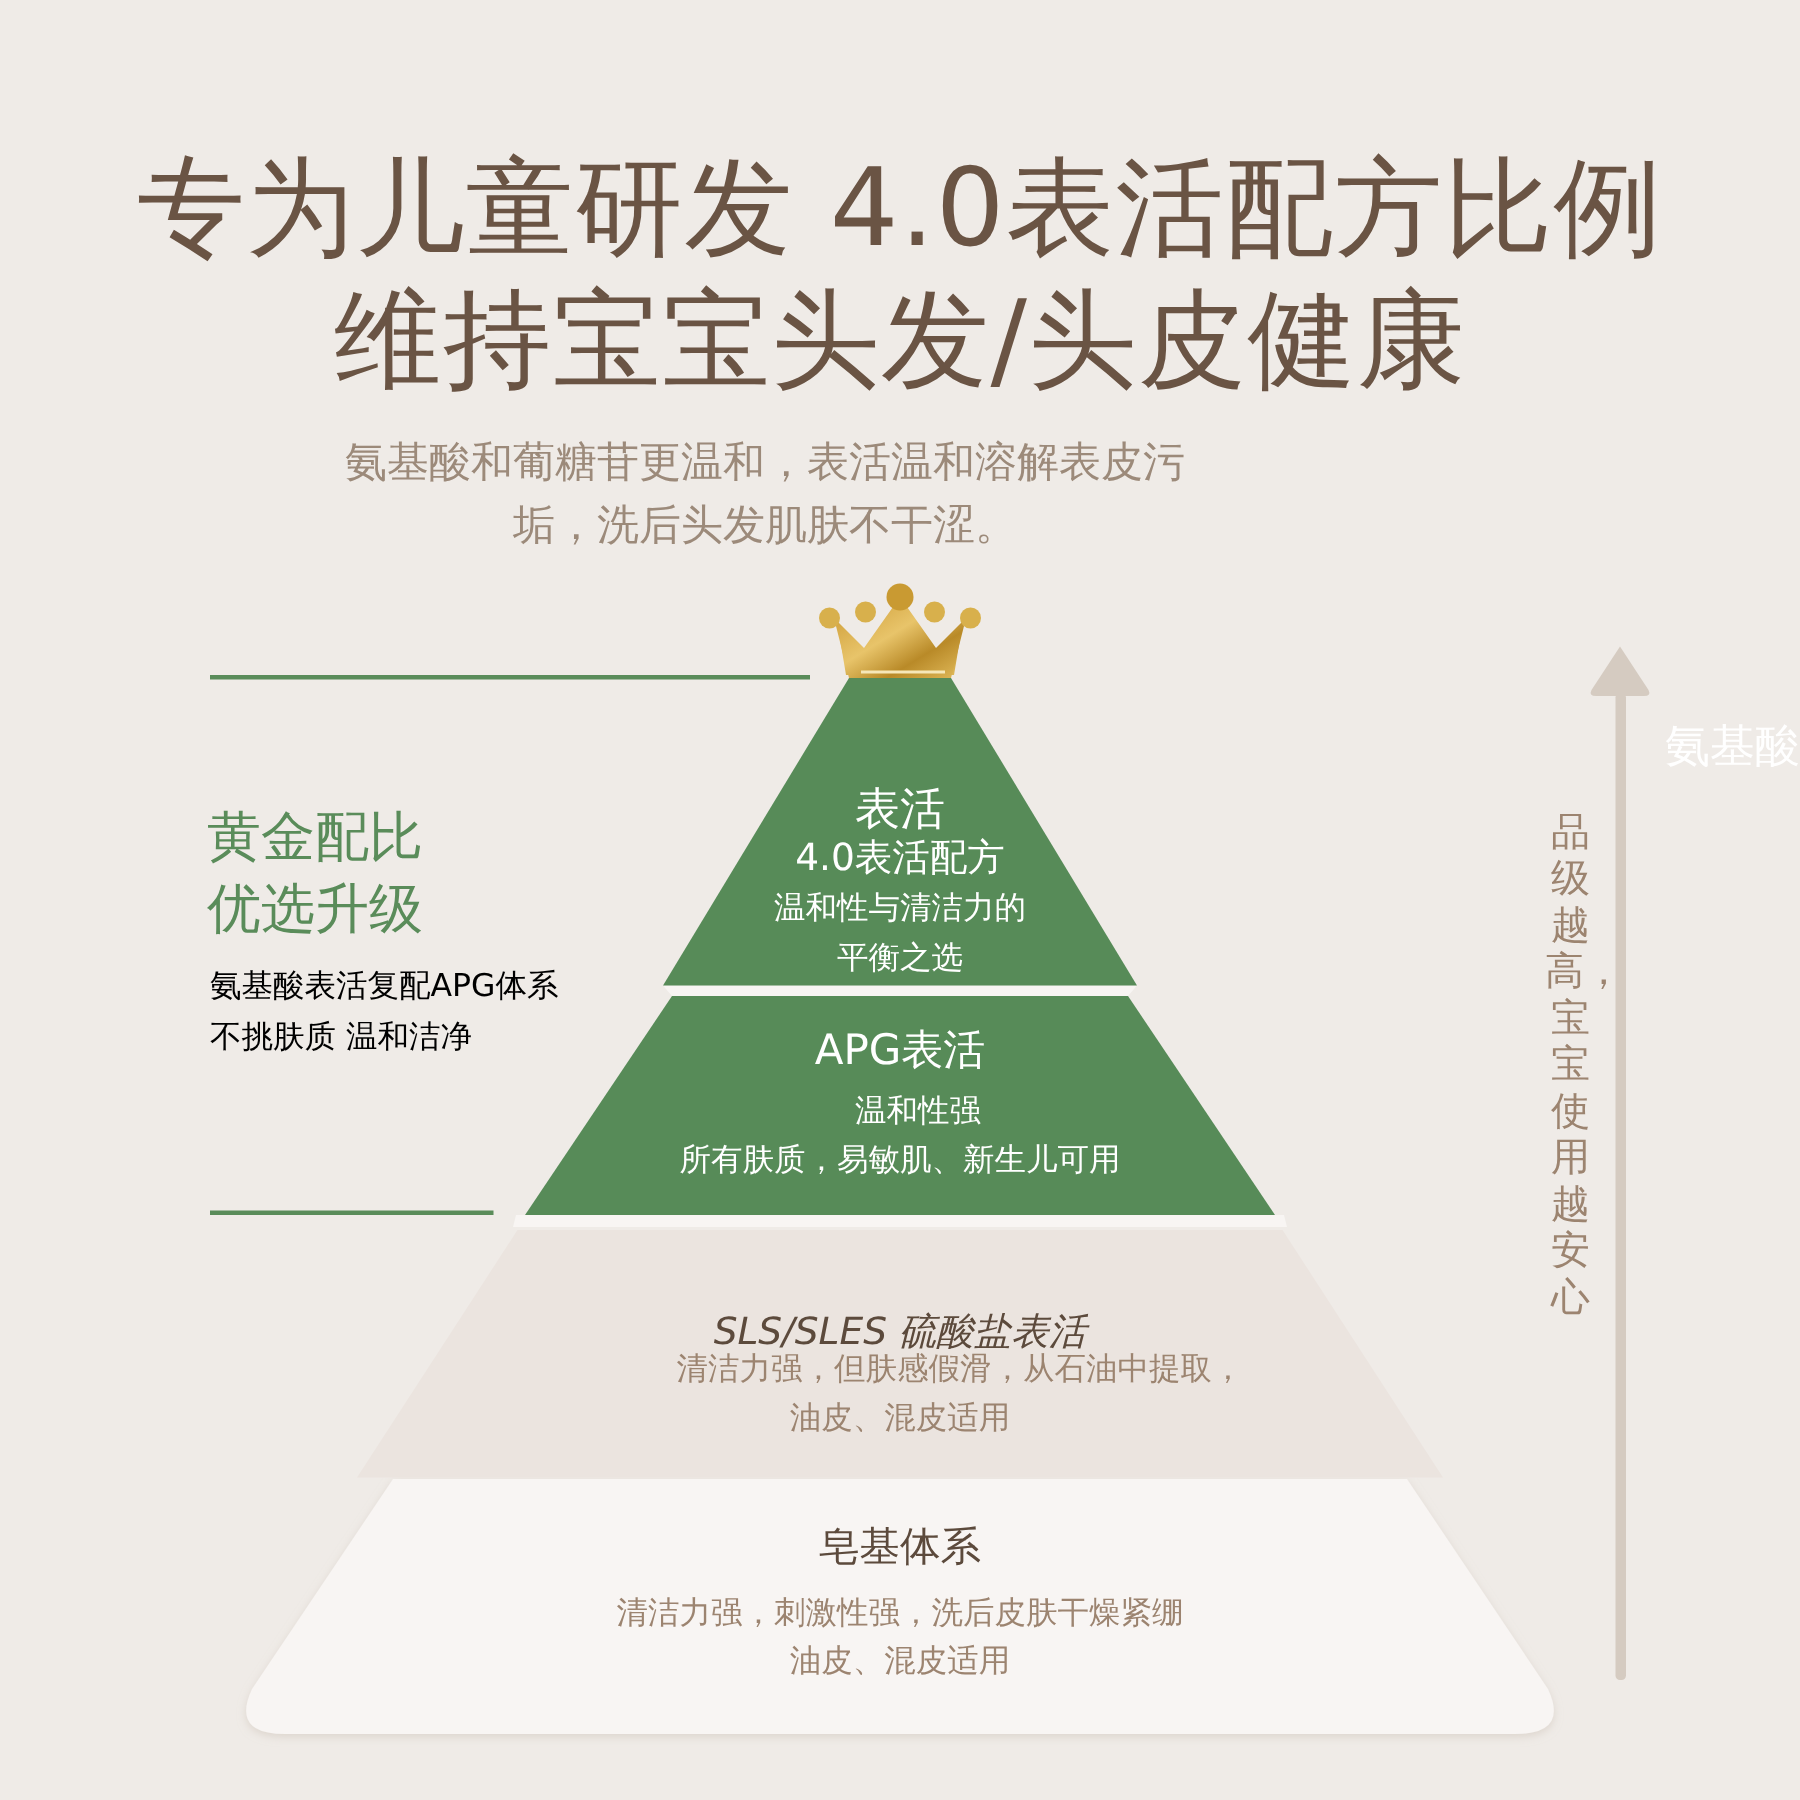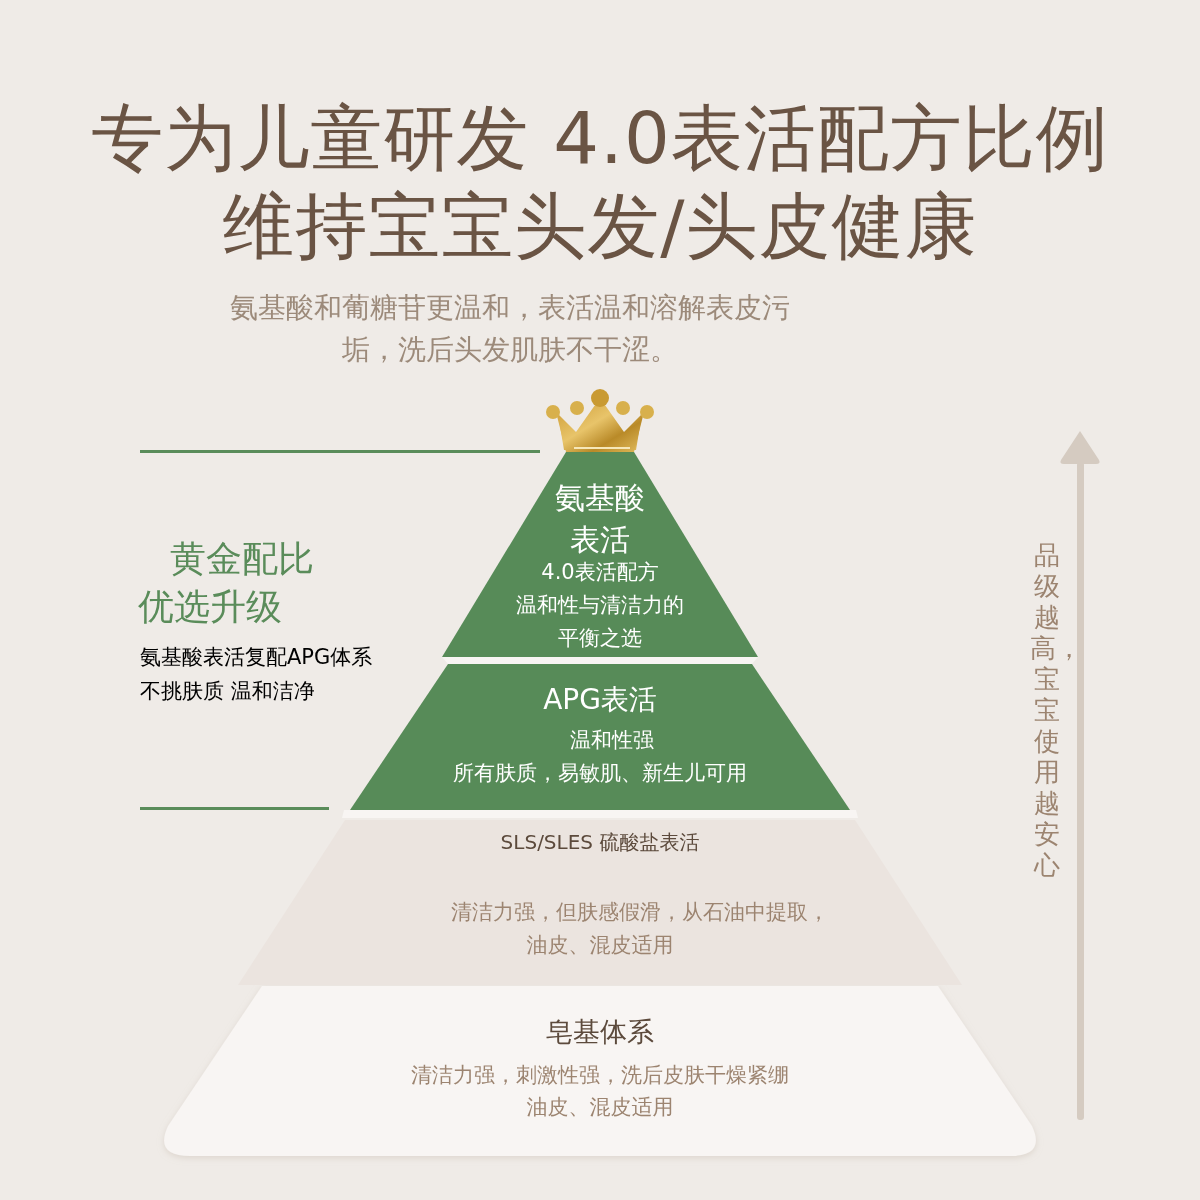--- a/index.html
+++ b/index.html
@@ -64,36 +64,36 @@
 
   <g>
     <rect x="1077" y="462" width="7" height="658" rx="3" fill="#d5cbc1"></rect>
     <path d="M1080,431 L1099,460 Q1101,464 1096,464 L1064,464 Q1059,464 1061,460 Z" fill="#d5cbc1"></path>
   </g>
 </svg>
 
 <div class="abs green-line" style="left:140px;top:450px;width:400px;"></div>
 <div class="abs green-line" style="left:140px;top:807px;width:189px;"></div>
 
-<div class="abs side-head" style="top:536px;margin-left:32px;">黄金配比</div>
+<div class="abs side-head" style="top:536px;">黄金配比</div>
 <div class="abs side-head" style="top:584px;">优选升级</div>
 <div class="abs side-body" style="top:640px;">氨基酸表活复配APG体系</div>
 <div class="abs side-body" style="top:674px;">不挑肤质 温和洁净</div>
 
-<div class="abs tier-text white" style="top:478px;font-size:30px;line-height:40px;">氨基酸</div>
+<div class="abs tier-text white" style="top:478px;font-size:30px;line-height:40px;text-align:right;">氨基酸</div>
 <div class="abs tier-text white" style="top:520px;font-size:30px;line-height:40px;">表活</div>
-<div class="abs tier-text white" style="top:556px;font-size:21px;line-height:32px;">4.0表活配方</div>
+<div class="abs tier-text white" style="top:556px;font-size:25px;line-height:32px;">4.0表活配方</div>
 <div class="abs tier-text white" style="top:589px;font-size:21px;line-height:32px;">温和性与清洁力的</div>
 <div class="abs tier-text white" style="top:622px;font-size:21px;line-height:32px;">平衡之选</div>
 
 <div class="abs tier-text white" style="top:681px;font-size:28px;line-height:38px;">APG表活</div>
 <div class="abs tier-text white" style="top:724px;font-size:21px;line-height:32px;padding-left:12px;">温和性强</div>
 <div class="abs tier-text white" style="top:757px;font-size:21px;line-height:32px;">所有肤质，易敏肌、新生儿可用</div>
 
-<div class="abs tier-text brown-head" style="top:823px;font-size:20px;line-height:38px;">SLS/SLES 硫酸盐表活</div>
+<div class="abs tier-text brown-head" style="top:869px;font-size:25px;line-height:38px;font-style:italic;">SLS/SLES 硫酸盐表活</div>
 <div class="abs tier-text brown-body" style="top:896px;font-size:21px;line-height:32px;padding-left:40px;">清洁力强，但肤感假滑，从石油中提取，</div>
 <div class="abs tier-text brown-body" style="top:929px;font-size:21px;line-height:32px;">油皮、混皮适用</div>
 
 <div class="abs tier-text brown-head" style="top:1013px;font-size:27px;line-height:38px;">皂基体系</div>
 <div class="abs tier-text brown-body" style="top:1059px;font-size:21px;line-height:32px;">清洁力强，刺激性强，洗后皮肤干燥紧绷</div>
 <div class="abs tier-text brown-body" style="top:1091px;font-size:21px;line-height:32px;">油皮、混皮适用</div>
 
 <div class="abs vertical-text">品级越高，宝宝使用越安心</div>
 
 </body></html>

